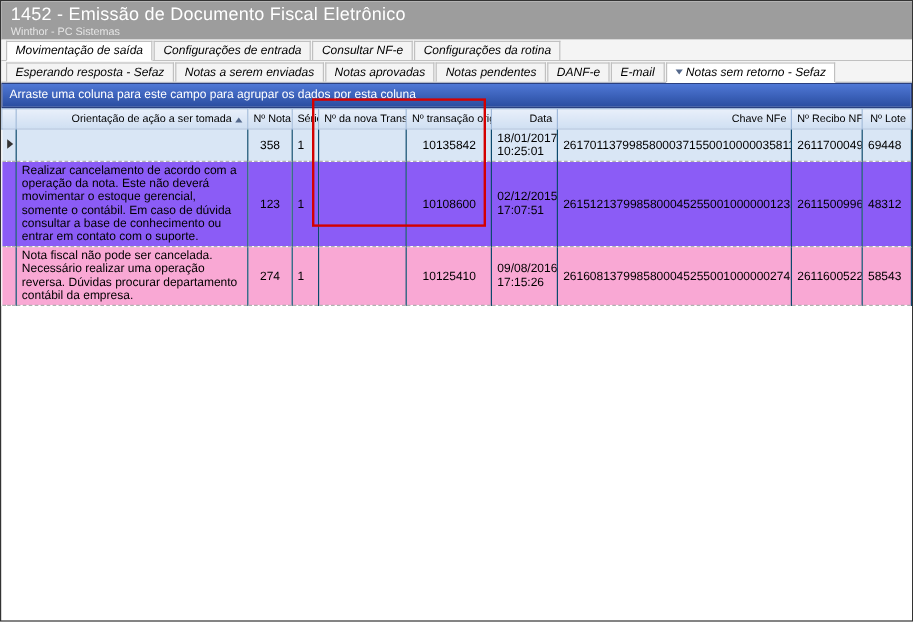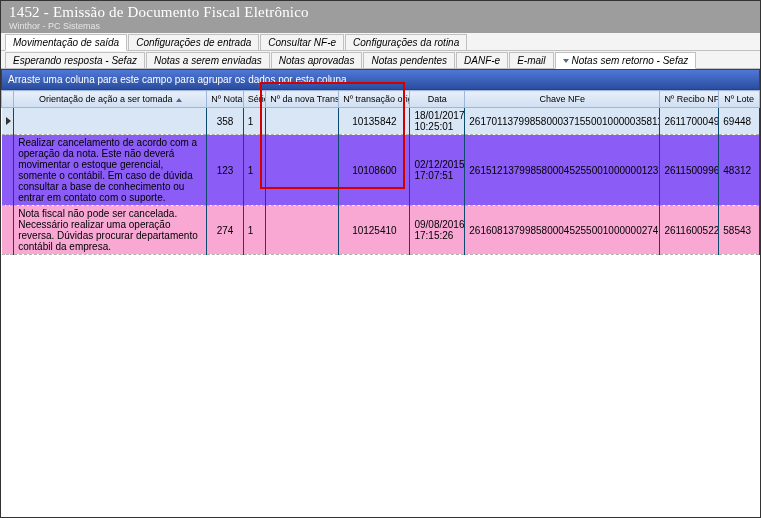--- a/index.html
+++ b/index.html
@@ -16,21 +16,20 @@
   }
   .header {
     background: #9d9d9d;
     color: #fff;
     padding: 3px 8px 2px 8px;
   }
   .header .title {
     font-size: 15px;
     font-weight: normal;
     letter-spacing: 0.2px;
-    font-family: Liberation Serif, serif;
   }
   .header .subtitle {
     font-size: 9px;
     color: #e5e5e5;
   }
   .tabs-row {
     display: flex;
     padding: 1px 0 0 4px;
     background: #f4f4f4;
     border-bottom: 1px solid #c0c0c0;
@@ -67,21 +66,21 @@
   table {
     border-collapse: collapse;
     width: 100%;
     table-layout: fixed;
   }
   thead th {
     background: linear-gradient(#e8effa, #cfdff2);
     border: 1px solid #9fb8d9;
     font-size: 9px;
     font-weight: normal;
-    text-align: center;
+    text-align: right;
     padding: 3px 4px;
     white-space: nowrap;
     overflow: hidden;
   }
   tbody td {
     border-right: 1px solid #0c4a6e;
     border-bottom: 1px dashed #b0b0b0;
     font-size: 10px;
     padding: 2px 4px;
     vertical-align: middle;

